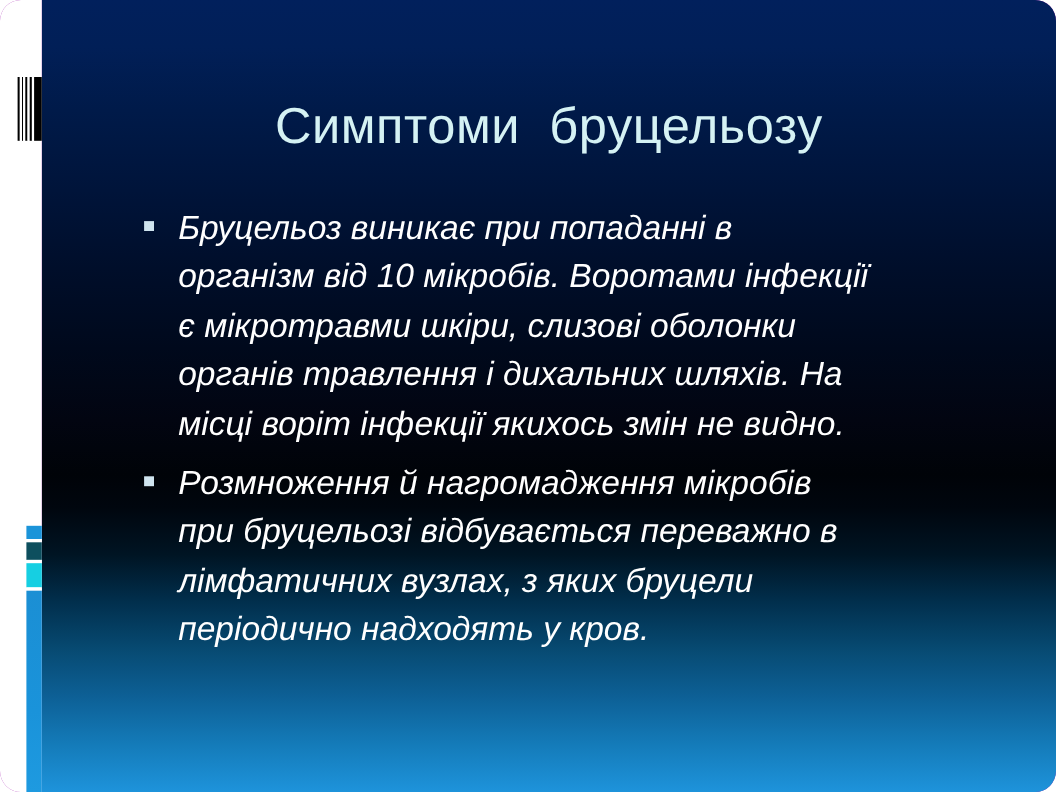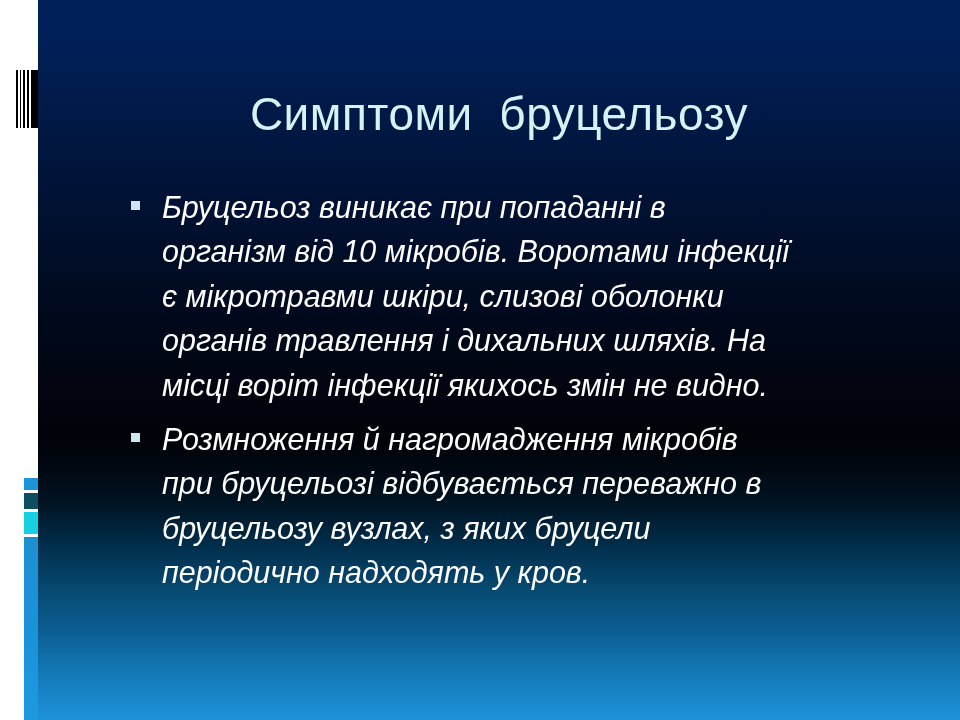--- a/index.html
+++ b/index.html
@@ -10,20 +10,21 @@
   body {
     font-family: "Liberation Sans", sans-serif;
   }
 
   #slide {
     position: relative;
     width: 960px;
     height: 720px;
     overflow: hidden;
     background: #a21caf;
+    border-radius: 19px;
   }
 
   
   #content-panel {
     position: absolute;
     left: 38px;
     top: 0;
     width: 922px;
     height: 720px;
     background: linear-gradient(
@@ -182,18 +183,18 @@
       <span class="para-text">Бруцельоз виникає при попаданні в
 організм від 10 мікробів. Воротами інфекції
 є мікротравми шкіри, слизові оболонки
 органів травлення і дихальних шляхів. На
 місці воріт інфекції якихось змін не видно.</span>
     </li>
     <li>
       <span class="bullet-square"></span>
       <span class="para-text">Розмноження й нагромадження мікробів
 при бруцельозі відбувається переважно в
-бруцельозу вузлах, з яких бруцели
+лімфатичних вузлах, з яких бруцели
 періодично надходять у кров.</span>
     </li>
   </ul>
 
 </div>
 
 </body></html>

